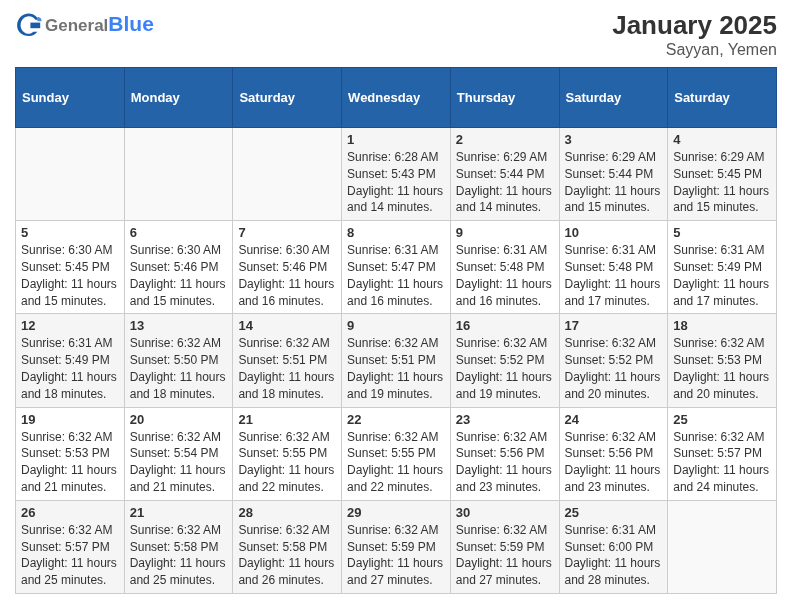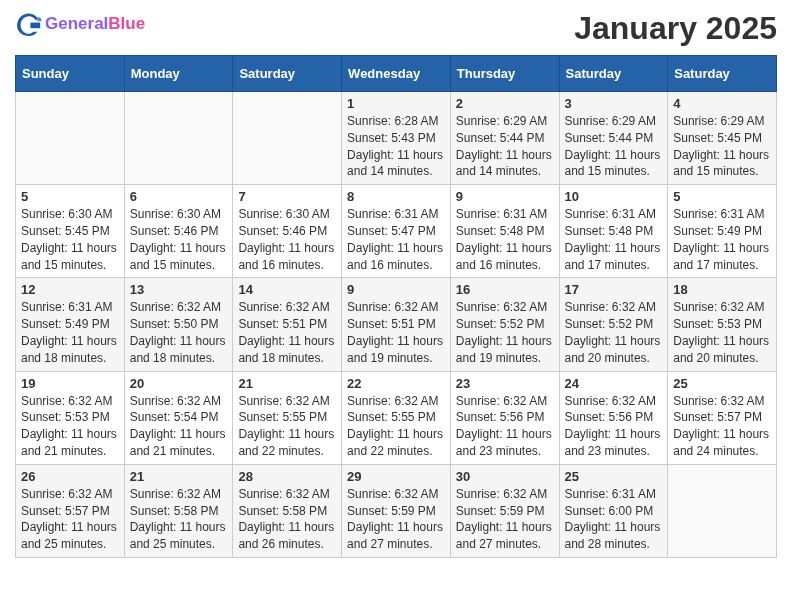--- a/index.html
+++ b/index.html
@@ -26,39 +26,39 @@
     }
     .logo-icon {
       width: 28px;
       height: 28px;
       margin-right: 2px;
     }
     .title-block {
       text-align: right;
     }
     .month-title {
-      font-size: 32px;
+      font-size: 26px;
       font-weight: bold;
       color: #333;
       text-align: center;
     }
     .location-title {
       font-size: 16px;
       color: #555;
     }
     table {
       width: 100%;
       border-collapse: collapse;
       table-layout: fixed;
     }
     thead tr th {
       background-color: #2563a8;
       color: #fff;
       text-align: left;
-      padding: 10px 6px;
+      padding: 22px 6px;
       font-size: 13px;
       font-weight: bold;
       border: 1px solid #1a4e8f;
     }
     tbody tr td {
       vertical-align: top;
       border: 1px solid #ccc;
       padding: 4px 5px;
       font-size: 10px;
       color: #333;
@@ -91,26 +91,27 @@
 <div class="container">
   <div class="header">
     <div class="logo">
       <svg class="logo-icon" viewBox="0 0 40 40" xmlns="http://www.w3.org/2000/svg">
         <path d="M20 5 C10 5 3 13 3 22 C3 31 10 37 20 37 C25 37 29 35 32 31 L26 31 C24 33 22 34 20 34 C13 34 8 28 8 22 C8 15 13 9 20 9 C24 9 27 11 29 14 L34 14 C31 9 26 5 20 5 Z" fill="#1a5caa"></path>
         <path d="M22 18 L36 18 L36 26 L22 26 Z" fill="#1a5caa"></path>
         <path d="M32 10 Q38 10 38 16 L32 16 Z" fill="#4a90d9"></path>
       </svg>
       <div>
         <div>
-          <span style="color:#8b5cf6;font-size:17px;font-weight:bold;">General</span><span style="color:#ec4899;font-size:17px;font-weight:bold;">Blue</span>
+          <span style="color:#737373;font-size:17px;font-weight:bold;">General</span><span style="color:#3b82f6;font-size:21px;font-weight:bold;">Blue</span>
         </div>
       </div>
     </div>
     <div class="title-block">
       <div class="month-title">January 2025</div>
+      <div class="location-title">Sayyan, Yemen</div>
     </div>
   </div>
 
   <table>
     <thead>
       <tr>
       <th>Sunday</th>
           <th>Monday</th>
           <th>Saturday</th>
           <th>Wednesday</th>

